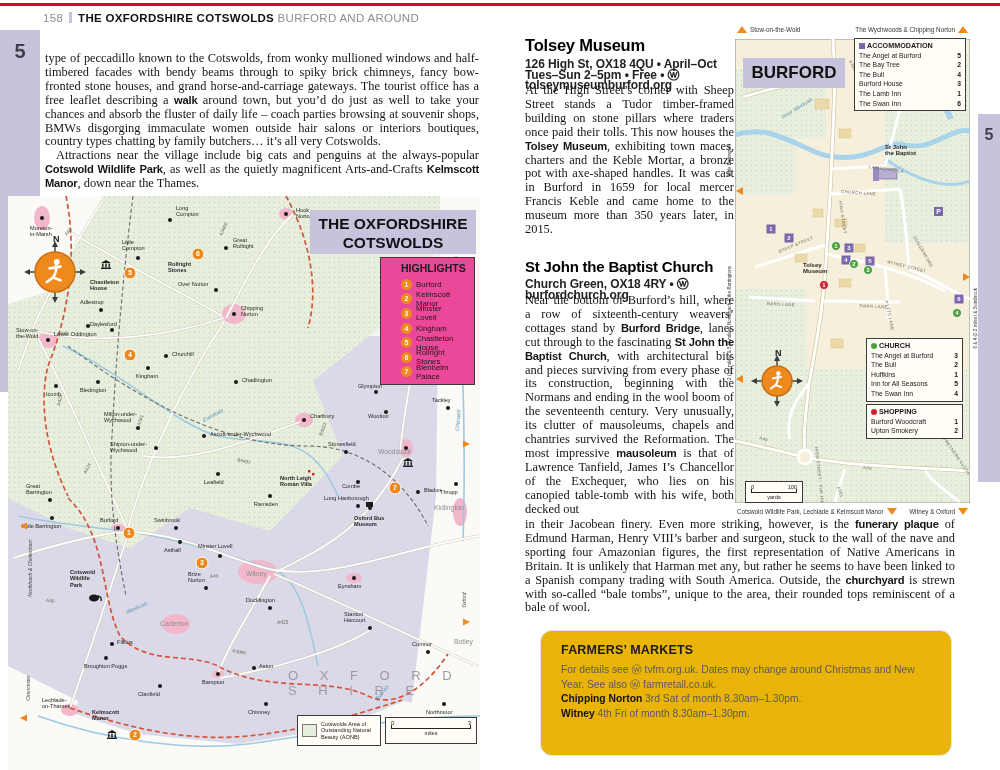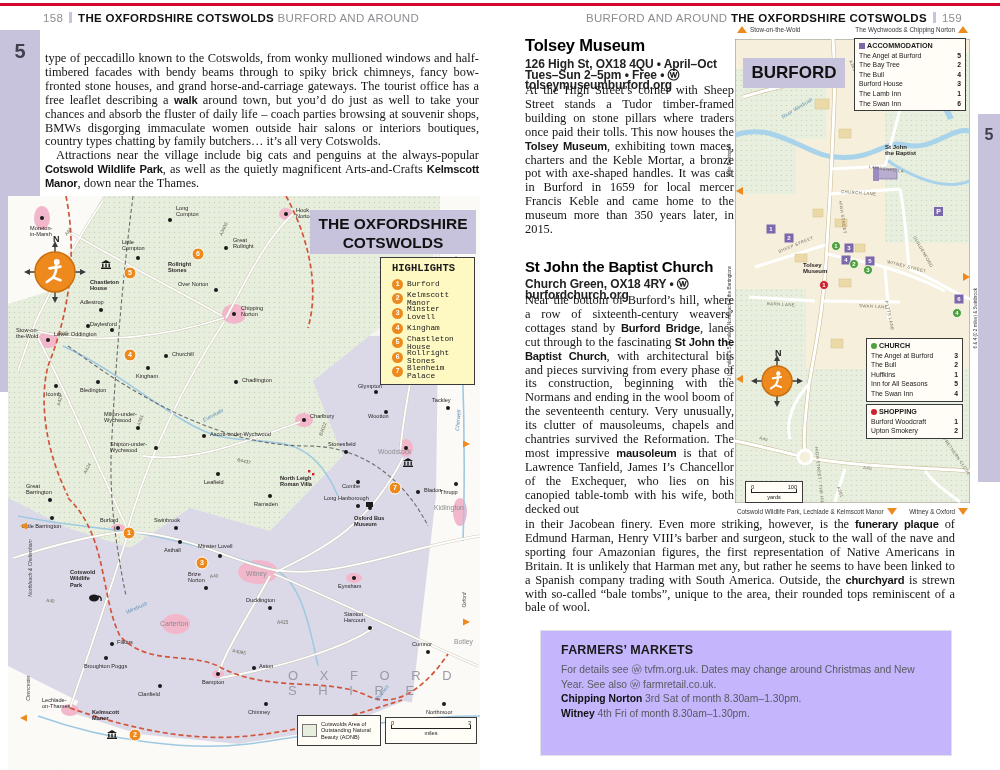--- a/index.html
+++ b/index.html
@@ -29,59 +29,56 @@
   .mapttl{background:#c7c3dc;color:#111;font-weight:bold;text-align:center;}
   #cots-title{left:302px;top:14px;width:166px;height:44px;font-size:15.5px;line-height:19px;padding-top:4px;box-sizing:border-box;}
   #burford-title{left:8px;top:18px;width:102px;height:30px;font-size:17px;line-height:30px;}
   .legend{background:#fffdf6;border:1px solid #3a3a3a;font-size:6.8px;line-height:9.6px;padding:2px 4px;box-sizing:border-box;}
   .legend .lt{font-weight:bold;font-size:7.2px;display:flex;align-items:center;gap:2px;}
   .legend .row{display:flex;}
   .legend .row span:first-child{flex:1;}
   .legend .row span:last-child{font-weight:bold;}
   .sw{display:inline-block;width:6px;height:6px;}
   .dotsw{border-radius:50%;}
-  #hl-box{left:372px;top:61px;width:95px;height:128px;background:#fef9c3;border:1px solid #3a3a3a;padding:4px 11px;box-sizing:border-box;font-family:Liberation Mono, monospace;}
+  #hl-box{left:372px;top:61px;width:95px;height:128px;background:#ec4899;border:1px solid #3a3a3a;padding:4px 20px;box-sizing:border-box;}
   #hl-box .ht{font-weight:bold;font-size:10.5px;margin-bottom:3px;}
   .hl-row{display:flex;align-items:center;gap:4px;font-size:7.8px;height:14.6px;}
   .numc{display:inline-block;width:11px;height:11px;border-radius:50%;background:#ee8a1d;color:#fff;
         font-size:7px;font-weight:bold;text-align:center;line-height:11px;flex:0 0 11px;}
   .dir{font-size:6.3px;color:#333;display:flex;align-items:center;gap:3px;white-space:nowrap;}
   .tri{width:0;height:0;display:inline-block;}
   .tri-up{border-left:5px solid transparent;border-right:5px solid transparent;border-bottom:7px solid #ee8a1d;}
   .tri-down{border-left:5px solid transparent;border-right:5px solid transparent;border-top:7px solid #ee8a1d;}
   .vlab{font-size:4.6px;color:#333;writing-mode:vertical-rl;transform:rotate(180deg);white-space:nowrap;}
   #oxon-label{left:280px;top:472px;font-size:13px;letter-spacing:9px;color:#9a9aa2;}
   .keybox{background:#fffdf6;border:1px solid #3a3a3a;box-sizing:border-box;}
   #aonb-key{left:289px;top:519px;width:84px;height:31px;font-size:5.6px;line-height:6.6px;padding:3px 4px;display:flex;gap:4px;align-items:center;}
   #aonb-sw{width:13px;height:11px;background:#e7eedd;border:1px solid #777;flex:0 0 13px;}
   .scalebox{font-size:5.6px;color:#222;padding:2px 5px;}
   .scaleline{height:1px;background:#222;position:relative;margin:2px 0 1px;}
   .scaleline:before,.scaleline:after{content:"";position:absolute;width:1px;height:4px;background:#222;top:-3px;}
   .scaleline:before{left:0}.scaleline:after{right:0}
   .srow{display:flex;justify-content:space-between;}
   #cots-scale{left:377px;top:521px;width:92px;height:27px;}
   #burford-scale{left:10px;top:455px;width:58px;height:22px;background:#fffdf6;border:1px solid #3a3a3a;box-sizing:border-box;}
-  #farmers{left:540px;top:630px;width:412px;height:126px;background:#c4b5fd;border:1px solid #e1e1e8;border-radius:1px;
+  #farmers{left:540px;top:630px;width:412px;height:126px;background:#eab308;border:1px solid #e1e1e8;border-radius:12px;
            padding:12px 20px;box-sizing:border-box;}
   #farmers .ft{font-size:12.5px;font-weight:bold;letter-spacing:.2px;margin-bottom:6px;}
   #farmers .fi{font-size:10.3px;color:#5a5a5f;line-height:14.5px;}
   #farmers .fr{font-size:10.3px;color:#5a5a5f;line-height:14.6px;}
   #farmers .fr b{color:#111;}
 </style>
 </head>
 <body>
 
 <div id="page">
   <div id="toprule" class="abs"></div>
 
   <div id="hdr-left" class="abs hdr">
     <span>158</span><span class="hsep"></span><b>THE OXFORDSHIRE COTSWOLDS</b>&nbsp;<span>BURFORD AND AROUND</span>
-  </div>
-  <div id="hdr-right" class="abs hdr">
-    <span>BURFORD AND AROUND</span>&nbsp;<b>THE OXFORDSHIRE COTSWOLDS</b><span class="hsep"></span><span>159</span>
   </div>
 
   <div id="tab-left" class="abs tab">5</div>
   <div id="tab-right" class="abs tab">5</div>
 
   <div id="body-left" class="abs serif">
     <div class="p1"><span>type of peccadillo known to the Cotswolds, from wonky mullioned windows and half-timbered facades with bendy beams through to spiky brick chimneys, fancy bow-fronted stone houses, and grand horse-and-carriage gateways. The tourist office has a free leaflet describing a </span><b class="kw">walk</b><span> around town, but you’d do just as well to take your chances and absorb the fluster of daily life – coach parties browsing at souvenir shops, BMWs disgorging immaculate women outside hair salons or interiors boutiques, country types chatting by family butchers… it’s all very Cotswolds.</span></div>
     <div class="p2"><span>Attractions near the village include big cats and penguins at the always-popular </span><b class="kw">Cotswold Wildlife Park</b><span>, as well as the quietly magnificent Arts-and-Crafts </span><b class="kw">Kelmscott Manor</b><span>, down near the Thames.</span></div>
   </div>
 

